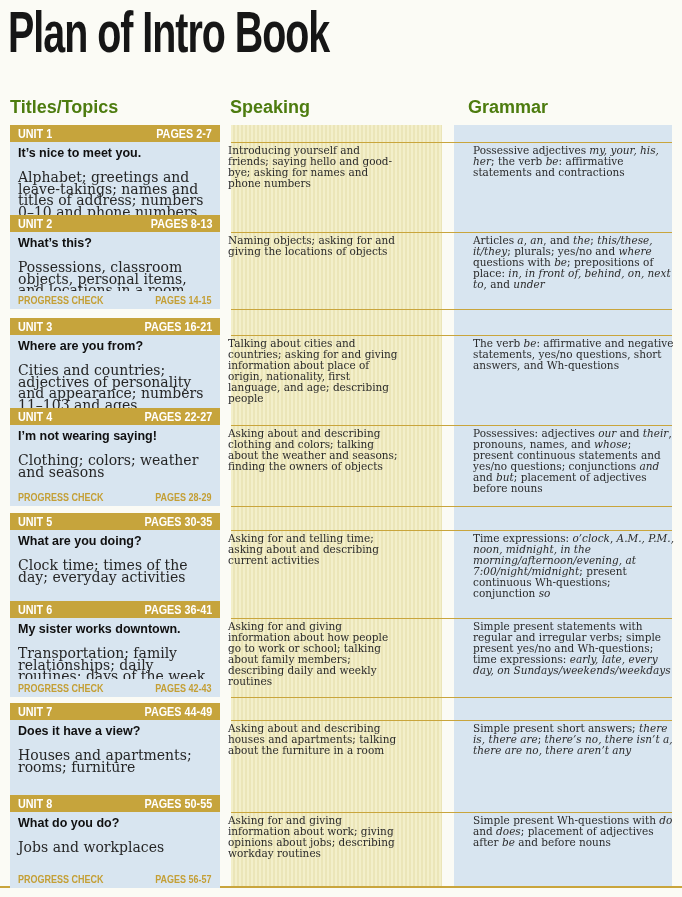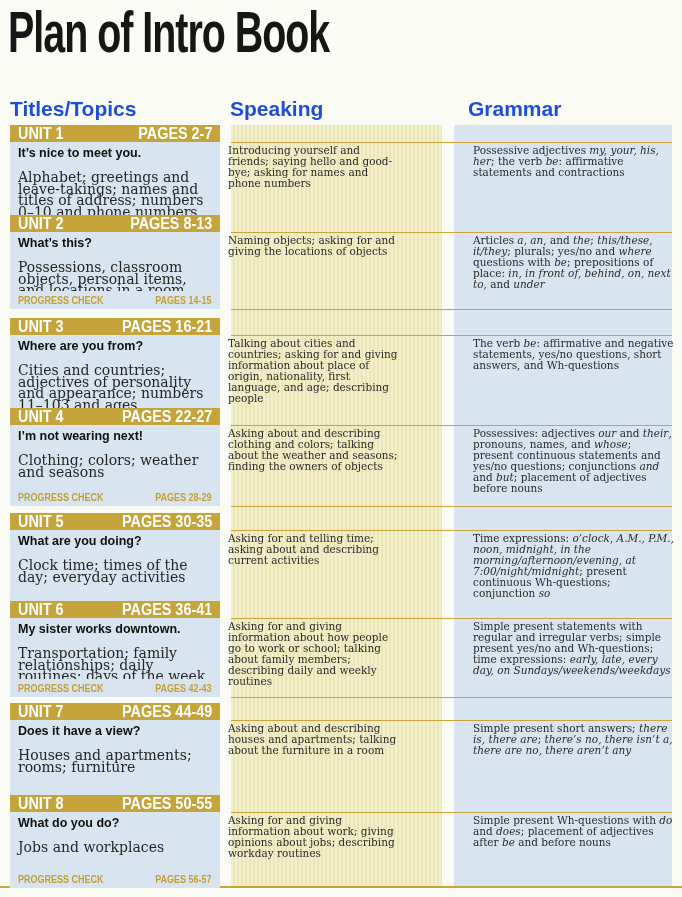--- a/index.html
+++ b/index.html
@@ -11,38 +11,38 @@
   
   .page-title {
     position:absolute; left:8px; top:2px; margin:0;
     font-family:"Liberation Sans", sans-serif; font-weight:bold;
     font-size:58px; line-height:60px; letter-spacing:-1.5px; color:#161616;
     transform:scaleX(0.68); transform-origin:left top; white-space:nowrap;
   }
   .colhead {
     position:absolute; top:97px;
     font-family:"Liberation Sans", sans-serif; font-weight:bold;
-    font-size:21px; color:#1d4ed8;
+    font-size:18px; color:#4d7c0f;
   }
   
   .strip { position:absolute; top:125px; height:763px; }
   .strip-yellow {
     left:231px; width:211px;
     background:repeating-linear-gradient(90deg,#f3efca 0px,#f3efca 2px,#ebe5b8 2px,#ebe5b8 4px);
   }
   .strip-blue { left:454px; width:218px; background:#d8e5f0; }
   
   .rule { position:absolute; left:231px; width:441px; height:0; border-top:1px solid #c9a53c; }
   .rule-full { left:0; width:682px; border-top:2px solid #c9a53c; }
   
   .unit-bar {
     position:absolute; left:10px; width:210px; height:17px; background:#c6a43c;
     display:flex; justify-content:space-between; align-items:center;
     padding:0 8px; box-sizing:border-box;
-    font-family:"Liberation Sans", sans-serif; font-weight:bold; font-size:16px; color:#ffffff;
+    font-family:"Liberation Sans", sans-serif; font-weight:bold; font-size:12px; color:#ffffff;
   }
   .bar-l { transform:scaleX(0.9); transform-origin:left center; white-space:nowrap; }
   .bar-r { transform:scaleX(0.9); transform-origin:right center; white-space:nowrap; }
   
   .tblock {
     position:absolute; left:10px; width:210px; background:#d8e5f0;
     padding:4px 8px 0 8px; box-sizing:border-box;
   }
   .btitle {
     font-family:"Liberation Sans", sans-serif; font-weight:bold;
@@ -126,21 +126,21 @@
     <div class="btopics">Cities and countries; adjectives of personality and appearance; numbers 11–103 and ages</div>
   </div>
   <div class="speak" style="top:338px">Talking about cities and countries; asking for and giving information about place of origin, nationality, first language, and age; describing people</div>
   <div class="gram" style="top:338px">The verb <i>be</i>: affirmative and negative statements, yes/no questions, short answers, and Wh-questions</div>
 
   <div class="unit-bar" style="top:408px">
     <span class="bar-l">UNIT 4</span>
     <span class="bar-r">PAGES 22-27</span>
   </div>
   <div class="tblock" style="top:425px;height:63px">
-    <div class="btitle">I’m not wearing next!</div>
+    <div class="btitle">I’m not wearing saying!</div>
     <div class="btopics">Clothing; colors; weather and seasons</div>
   </div>
   <div class="pc-row" style="top:488px">
     <span class="bar-l">PROGRESS CHECK</span>
     <span class="bar-r">PAGES 28-29</span>
   </div>
   <div class="speak" style="top:428px">Asking about and describing clothing and colors; talking about the weather and seasons; finding the owners of objects</div>
   <div class="gram" style="top:428px">Possessives: adjectives <i>our</i> and <i>their</i>, pronouns, names, and <i>whose</i>; present continuous statements and yes/no questions; conjunctions <i>and</i> and <i>but</i>; placement of adjectives before nouns</div>
 
   <div class="unit-bar" style="top:513px">

